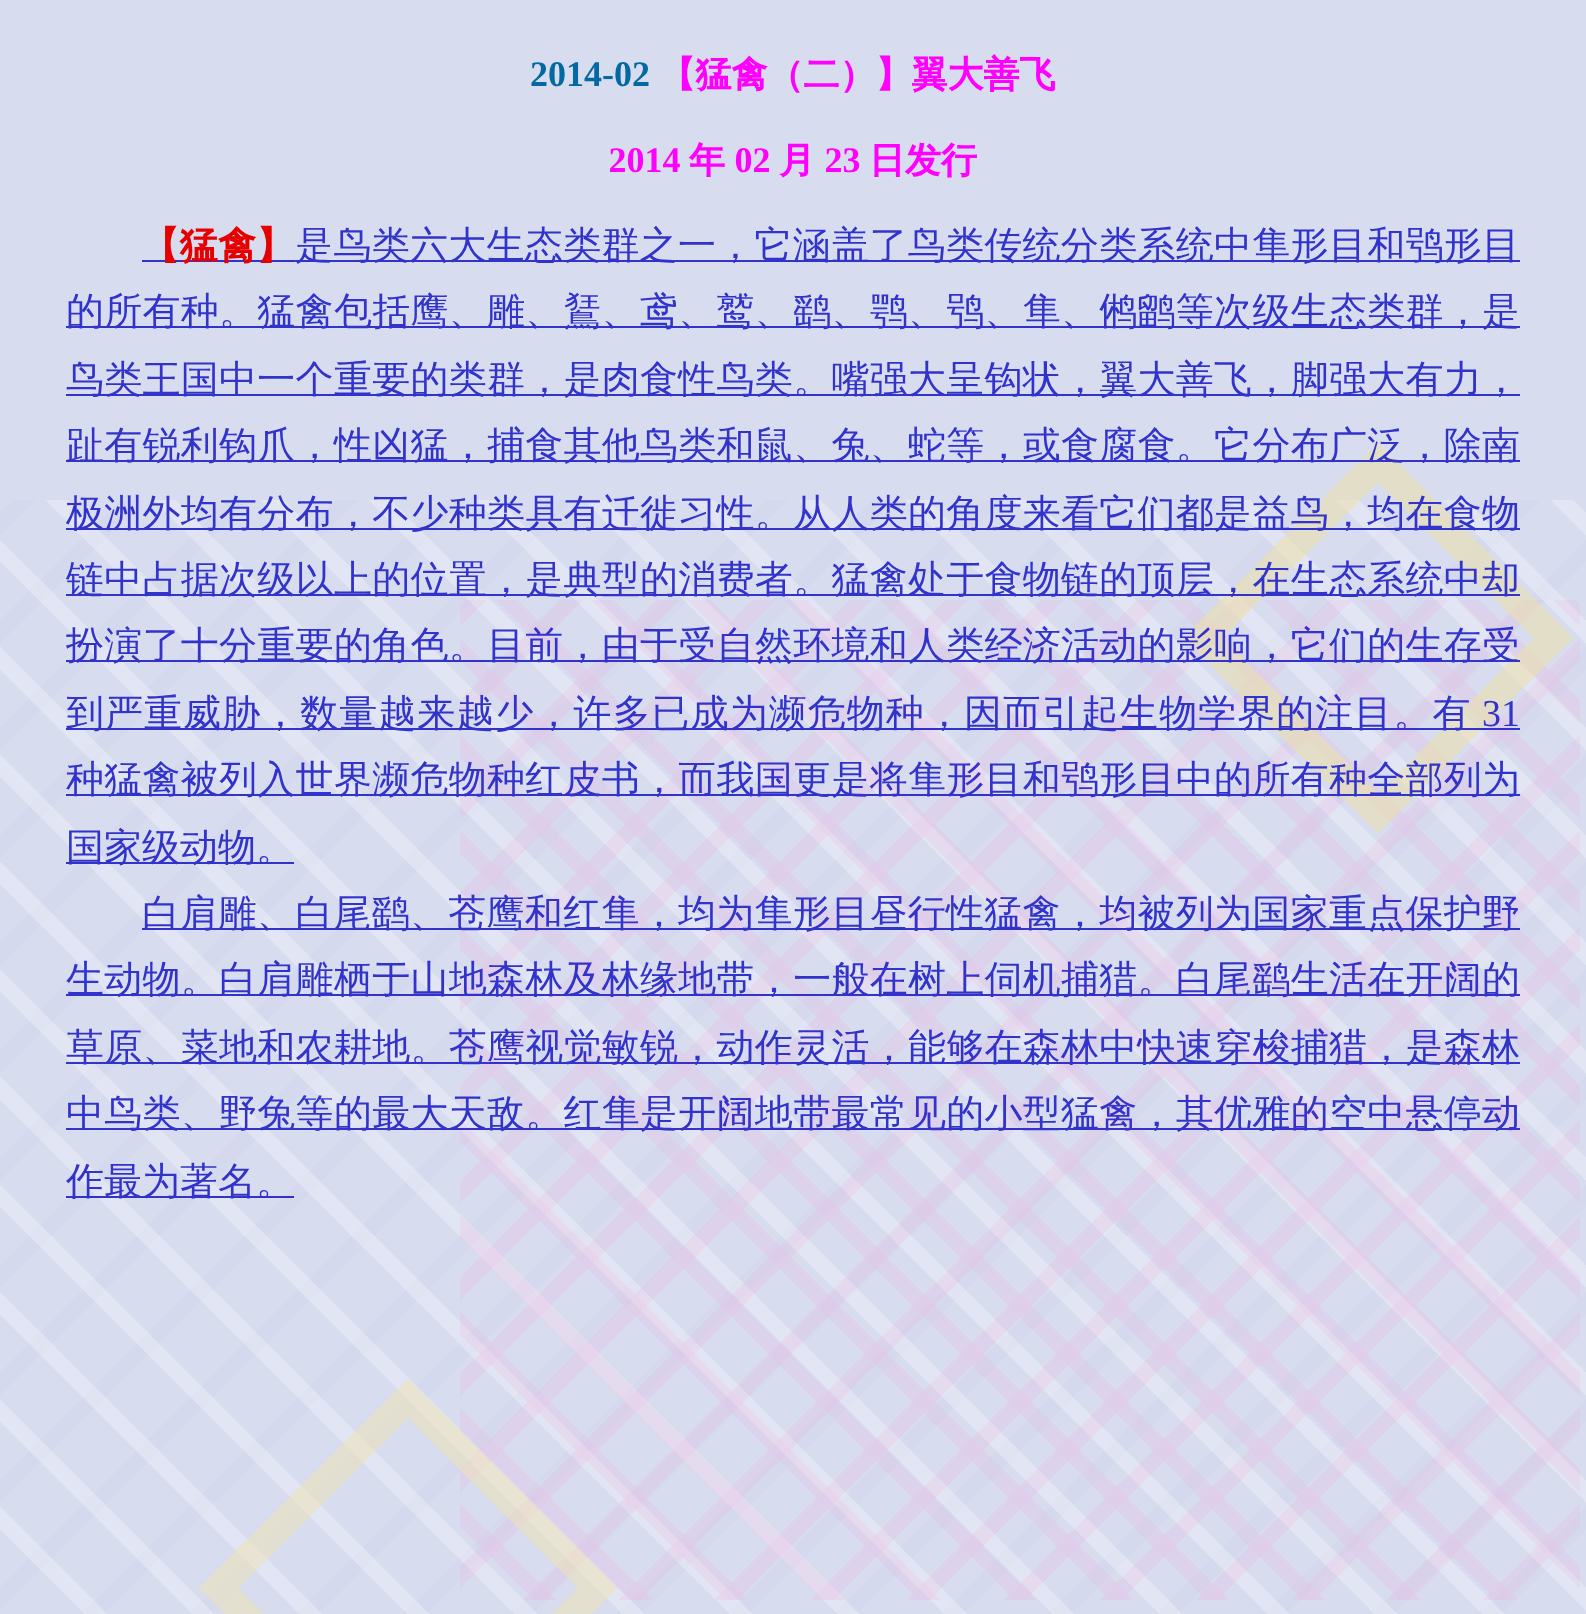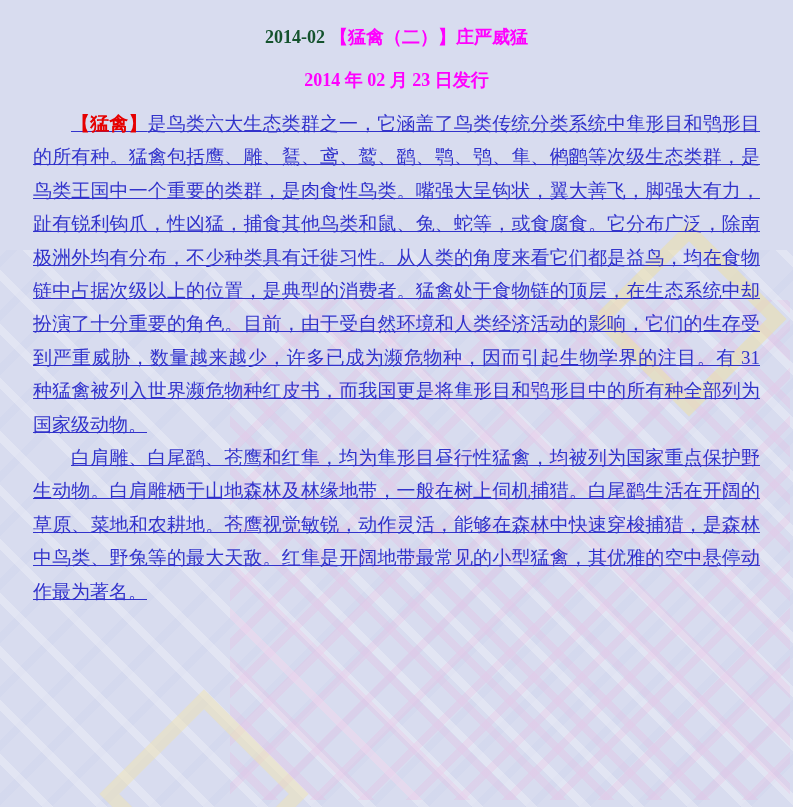--- a/index.html
+++ b/index.html
@@ -47,39 +47,39 @@
   .para{
     margin:0;
     font-size:19px;line-height:33.4px;
     text-align:justify;
     text-indent:2em;
     color:#3233cb;
     text-decoration:underline;
   }
   .para:first-of-type{margin-top:5px;}
   .magenta{color:#ff00ff;}
-  .green{color:#14532d;}
+  .green{color:#0369a1;}
   .red{color:#e60000;}
   .bold{font-weight:bold;}
 </style>
 </head>
 <body>
 
 <div class="page">
 
   <div class="watermark">
     <div class="wm-lattice"></div>
     <div class="wm-pink"></div>
     <div class="wm-diamond d1"></div>
     <div class="wm-diamond d2"></div>
   </div>
 
   <div class="content">
 
-    <h1 class="hline"><span class="green bold">2014-02</span><span class="magenta bold title-name">【猛禽（二）】庄严威猛</span></h1>
+    <h1 class="hline"><span class="green bold">2014-02</span><span class="magenta bold title-name">【猛禽（二）】翼大善飞</span></h1>
 
 
     <h2 class="hline magenta">2014 年 02 月 23 日发行</h2>
 
     <p class="para"><span class="red bold">【猛禽】</span><span>是鸟类六大生态类群之一，它涵盖了鸟类传统分类系统中隼形目和鸮形目的所有种。猛禽包括鹰、雕、鵟、鸢、鹫、鹞、鹗、鸮、隼、鸺鹠等次级生态类群，是鸟类王国中一个重要的类群，是肉食性鸟类。嘴强大呈钩状，翼大善飞，脚强大有力，趾有锐利钩爪，性凶猛，捕食其他鸟类和鼠、兔、蛇等，或食腐食。它分布广泛，除南极洲外均有分布，不少种类具有迁徙习性。从人类的角度来看它们都是益鸟，均在食物链中占据次级以上的位置，是典型的消费者。猛禽处于食物链的顶层，在生态系统中却扮演了十分重要的角色。目前，由于受自然环境和人类经济活动的影响，它们的生存受到严重威胁，数量越来越少，许多已成为濒危物种，因而引起生物学界的注目。有 31 种猛禽被列入世界濒危物种红皮书，而我国更是将隼形目和鸮形目中的所有种全部列为国家级动物。</span></p>
 
 
     <p class="para">白肩雕、白尾鹞、苍鹰和红隼，均为隼形目昼行性猛禽，均被列为国家重点保护野生动物。白肩雕栖于山地森林及林缘地带，一般在树上伺机捕猎。白尾鹞生活在开阔的草原、菜地和农耕地。苍鹰视觉敏锐，动作灵活，能够在森林中快速穿梭捕猎，是森林中鸟类、野兔等的最大天敌。红隼是开阔地带最常见的小型猛禽，其优雅的空中悬停动作最为著名。</p>
 
   </div>

